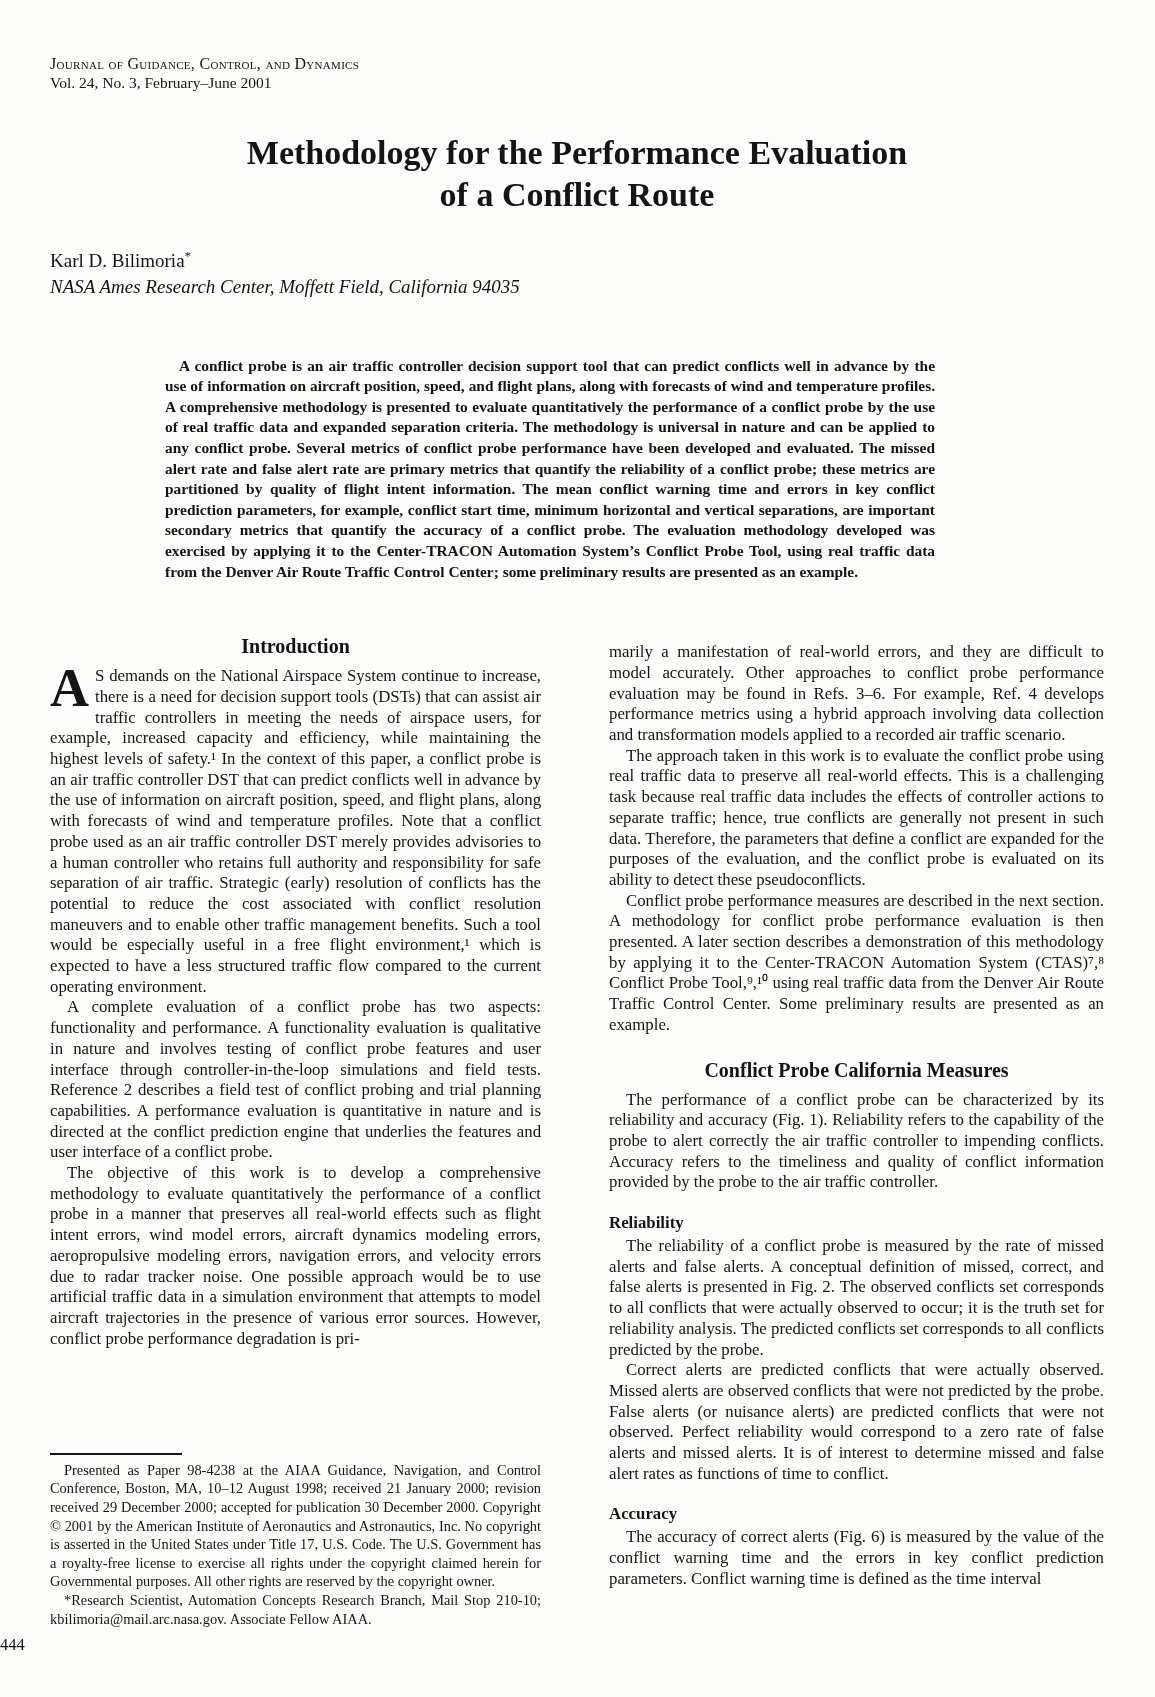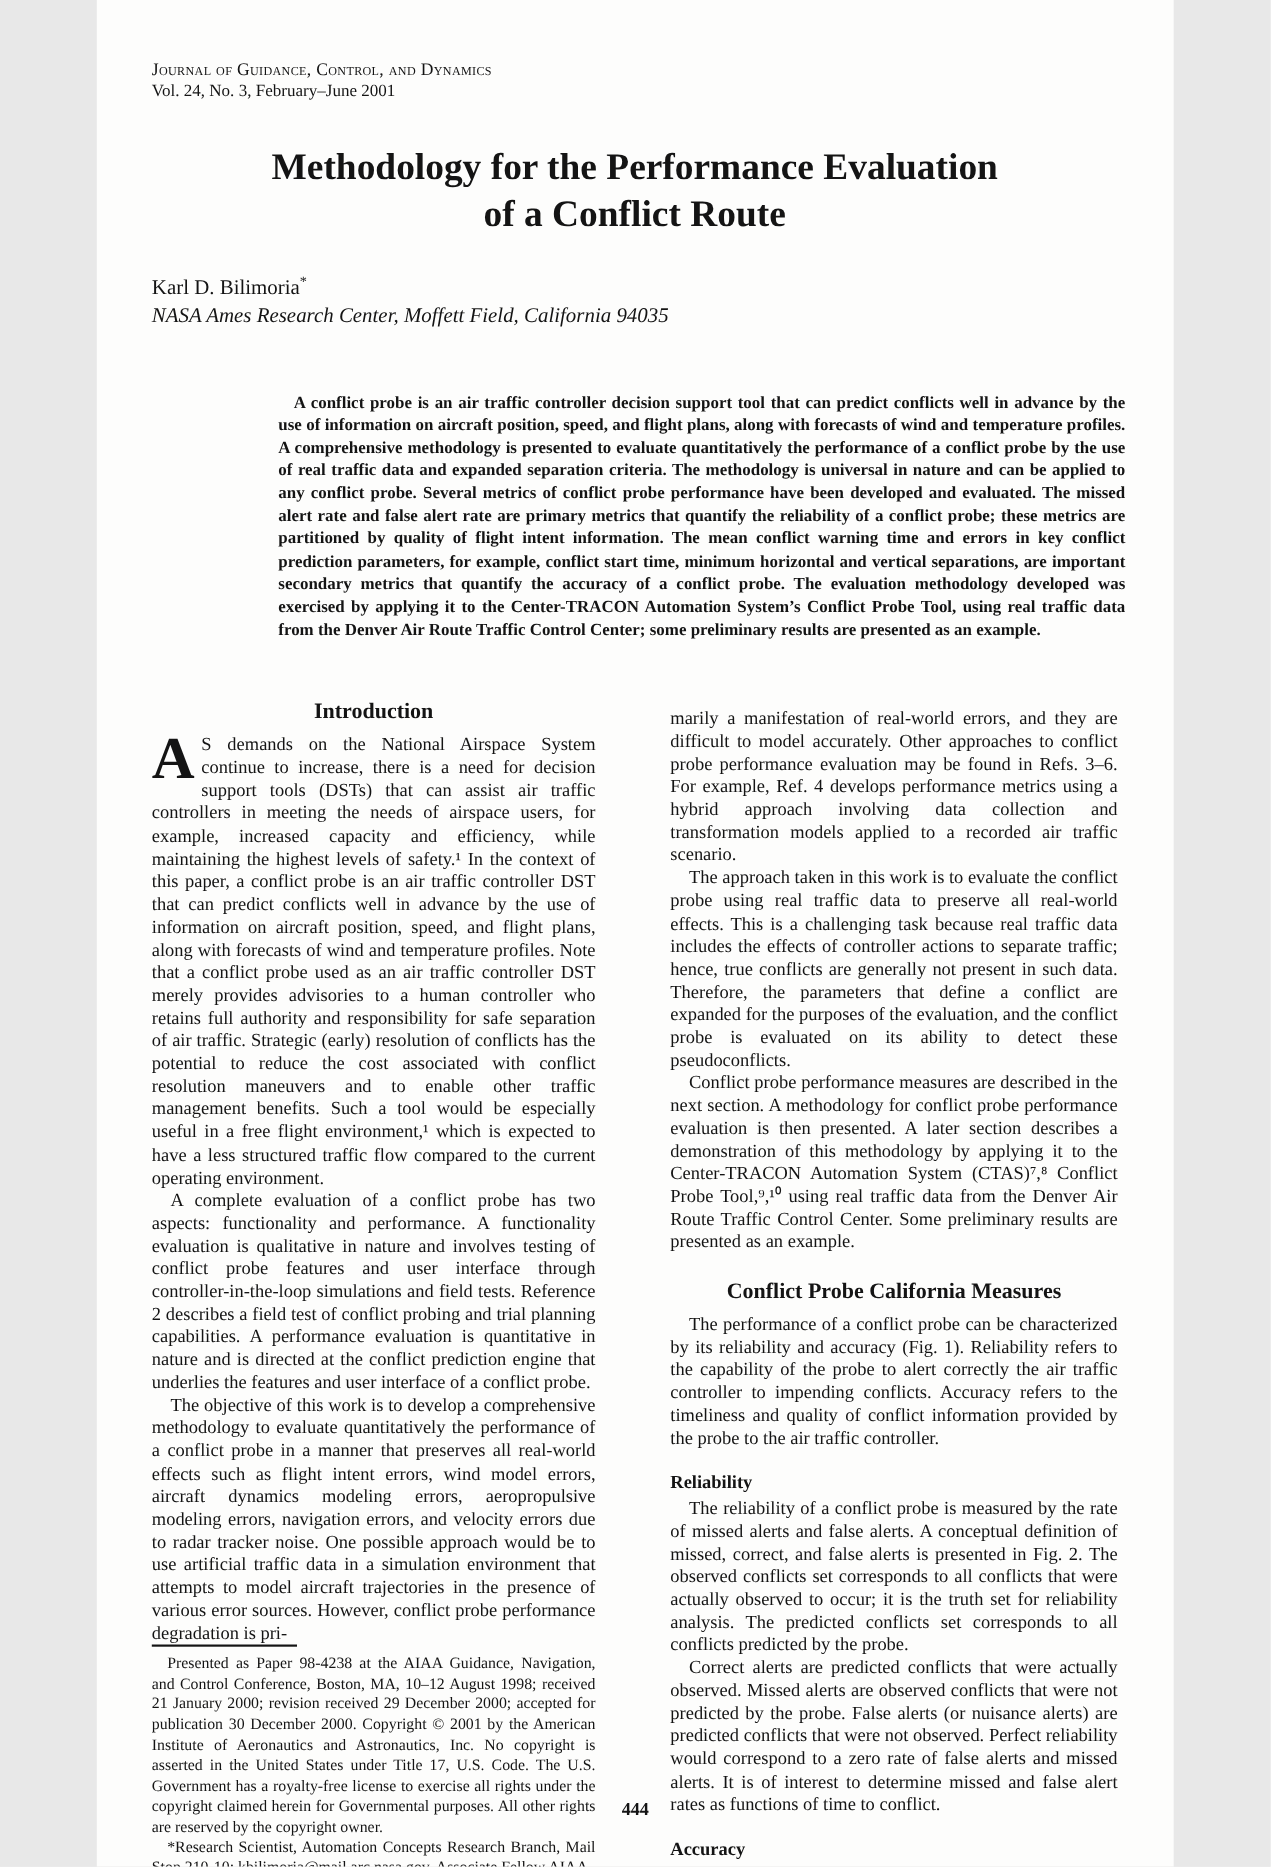--- a/index.html
+++ b/index.html
@@ -1,17 +1,17 @@
 <!DOCTYPE html>
 <html><head>
 <meta charset="utf-8">
 <style>
   html,body { margin:0; padding:0; background:#e8e8e8; }
   .page {
-    width:979px; height:1697px; position:relative; margin:0 auto;
+    width:1155px; height:1697px; position:relative; margin:0 auto;
     background:#fdfdfc; color:#141414; box-sizing:border-box;
     padding:55px 51px 0 50px;
     font-family:"Liberation Serif", serif;
     overflow:hidden;
   }
   .jname { font-variant:small-caps; font-size:16px; letter-spacing:0.3px; }
   .jissue { font-size:15.5px; margin-top:1px; }
 
   .title { text-align:center; font-weight:bold; font-size:34px; line-height:1.24; margin-top:40px; }
   .title .tline { display:block; }
@@ -35,21 +35,21 @@
 
   .sec-heading { text-align:center; font-weight:bold; font-size:20px; line-height:25px; margin:22px 0 7px; }
   .subsec-heading { font-weight:bold; font-size:16.8px; line-height:21px; margin:19px 0 3px; text-align:left; }
 
   .dropcap { float:left; font-size:54px; line-height:40px; font-weight:bold; margin:2px 6px 0 0; }
 
   .footnote { margin-top:auto; font-size:14.4px; line-height:18.6px; padding-bottom:8px; }
   .fn-rule { width:132px; border-top:2.5px solid #141414; margin-bottom:6px; }
   .footnote p { text-indent:14px; margin:0; text-align:justify; }
 
-  .pagenum { position:absolute; left:0; right:0; bottom:42px; text-align:center; font-size:16.5px;font-weight:bold; }
+  .pagenum { position:absolute; left:0; right:0; bottom:42px; text-align:left; font-size:16.5px; }
 </style>
 </head>
 <body>
 
 <div class="page">
 
   <header>
     <div class="jname">Journal of Guidance, Control, and Dynamics</div>
     <div class="jissue">Vol. 24, No. 3, February–June 2001</div>
   </header>

